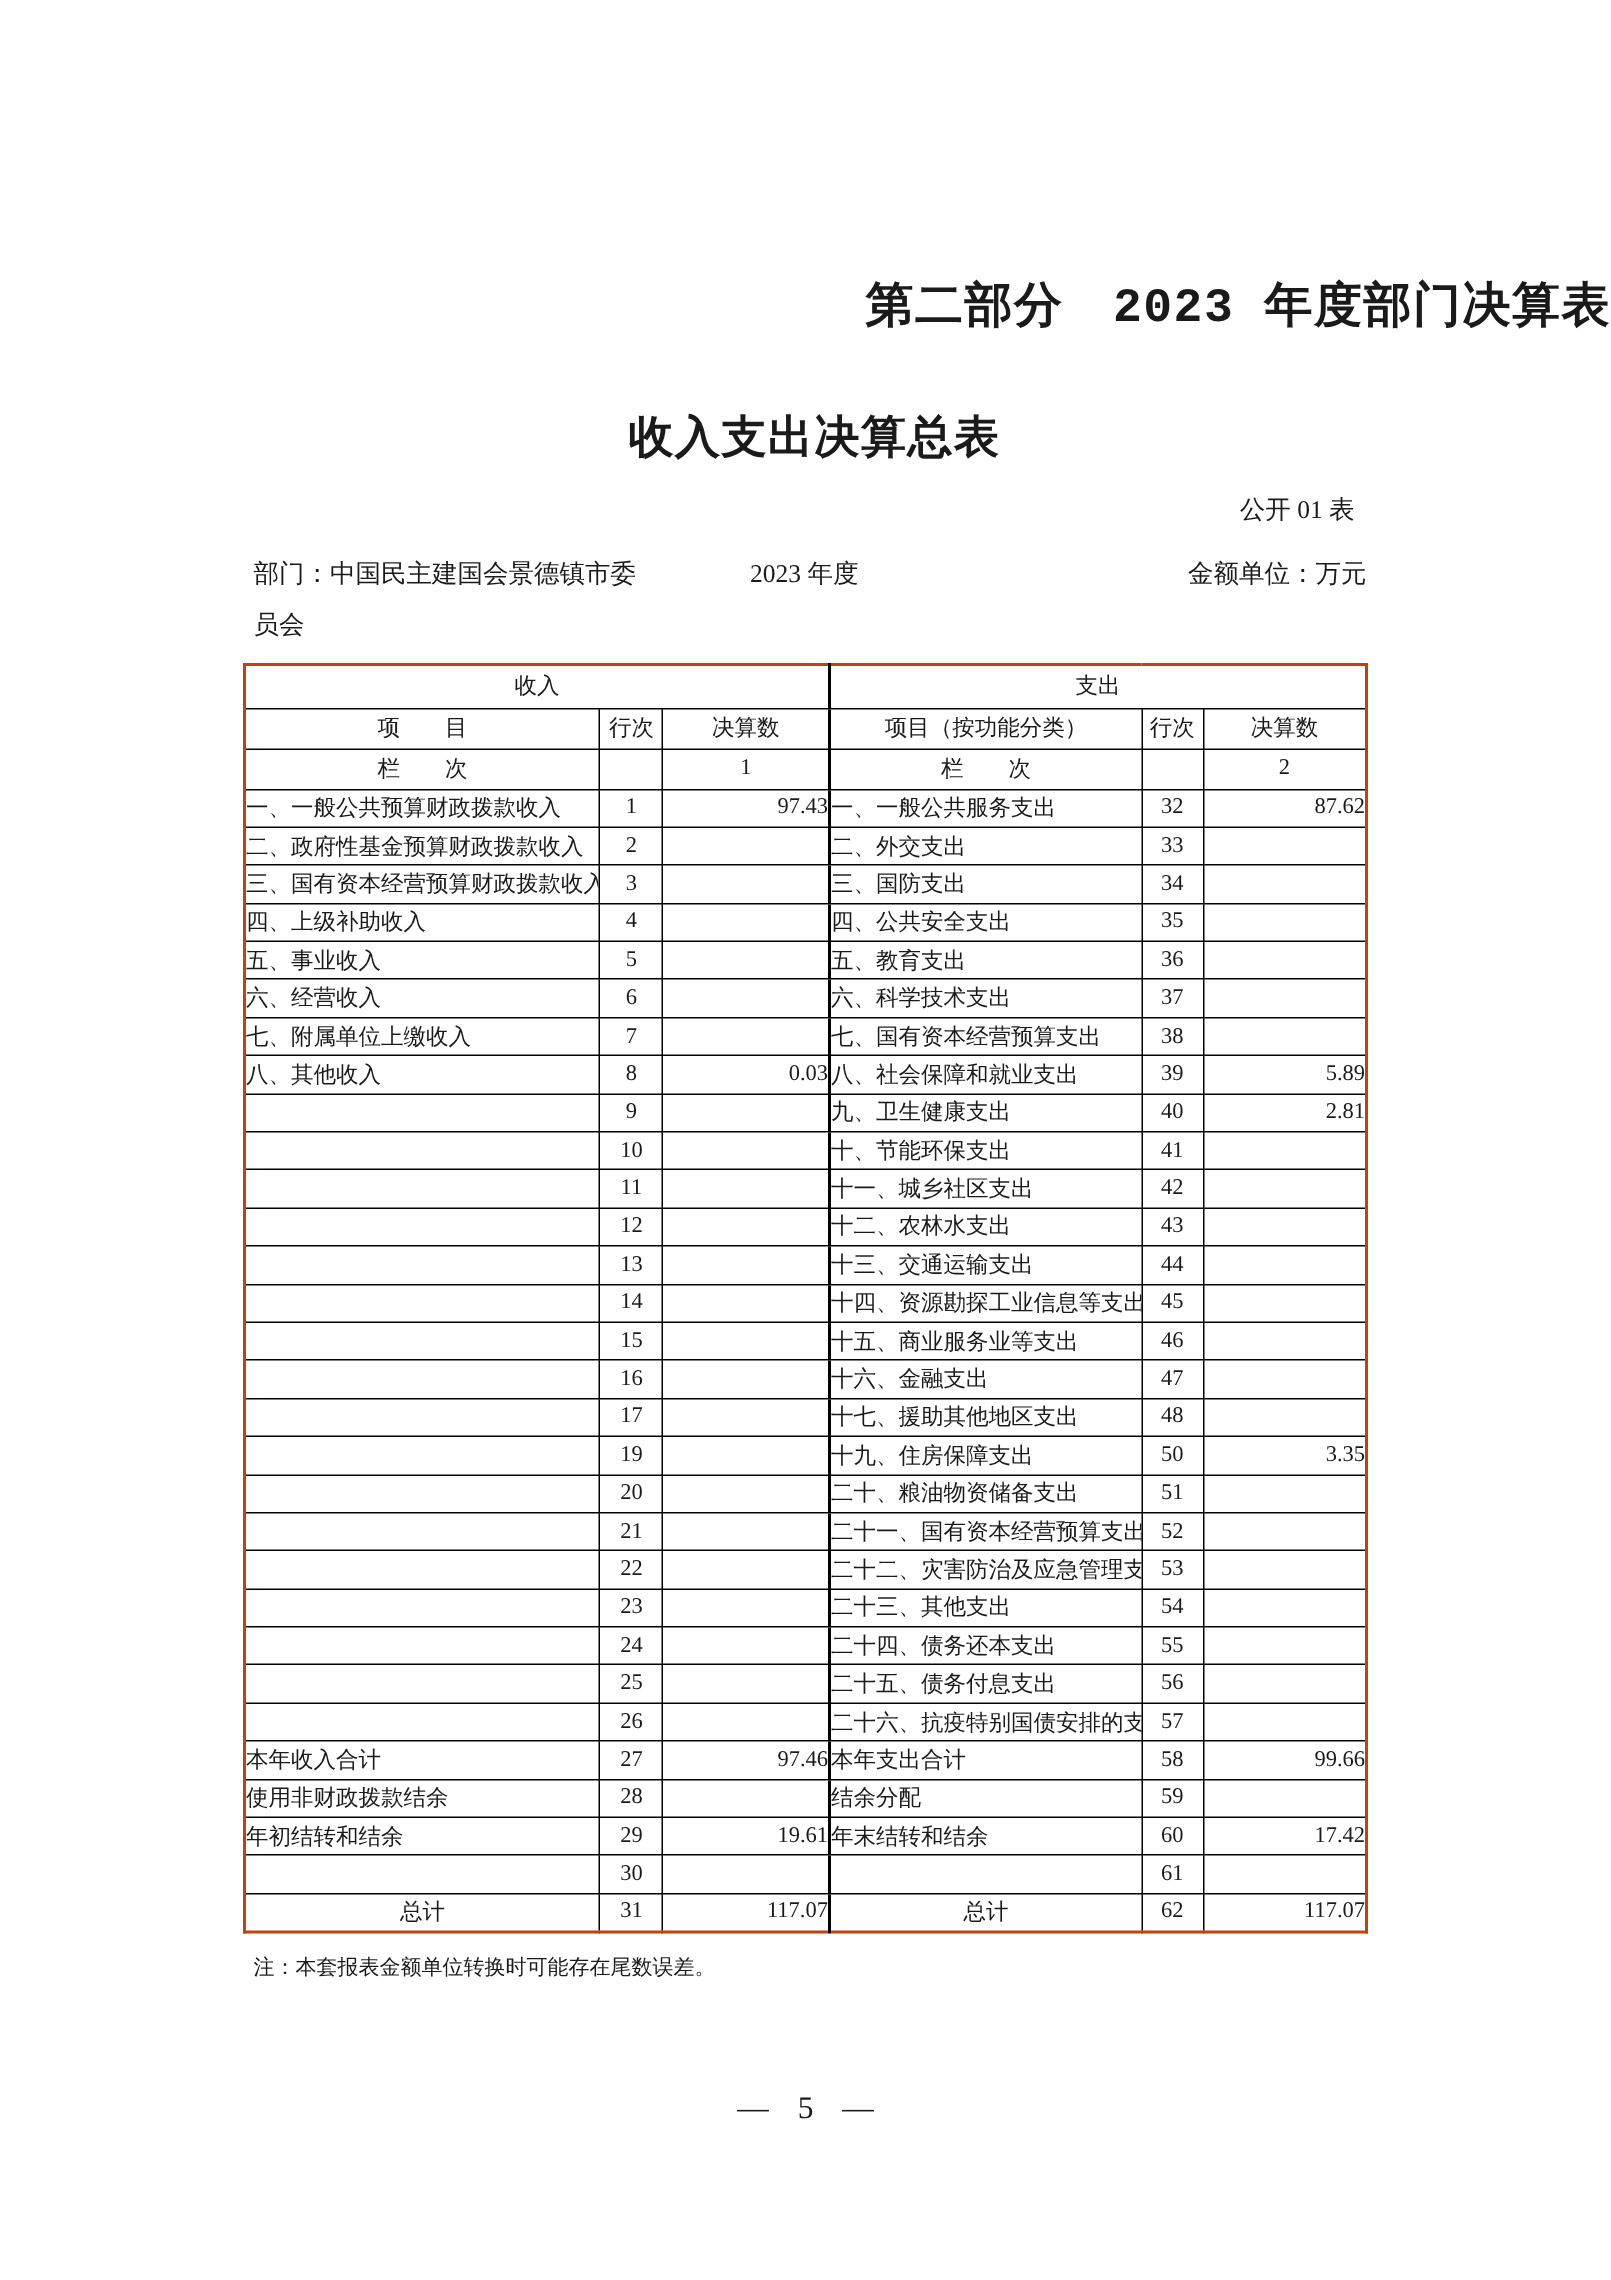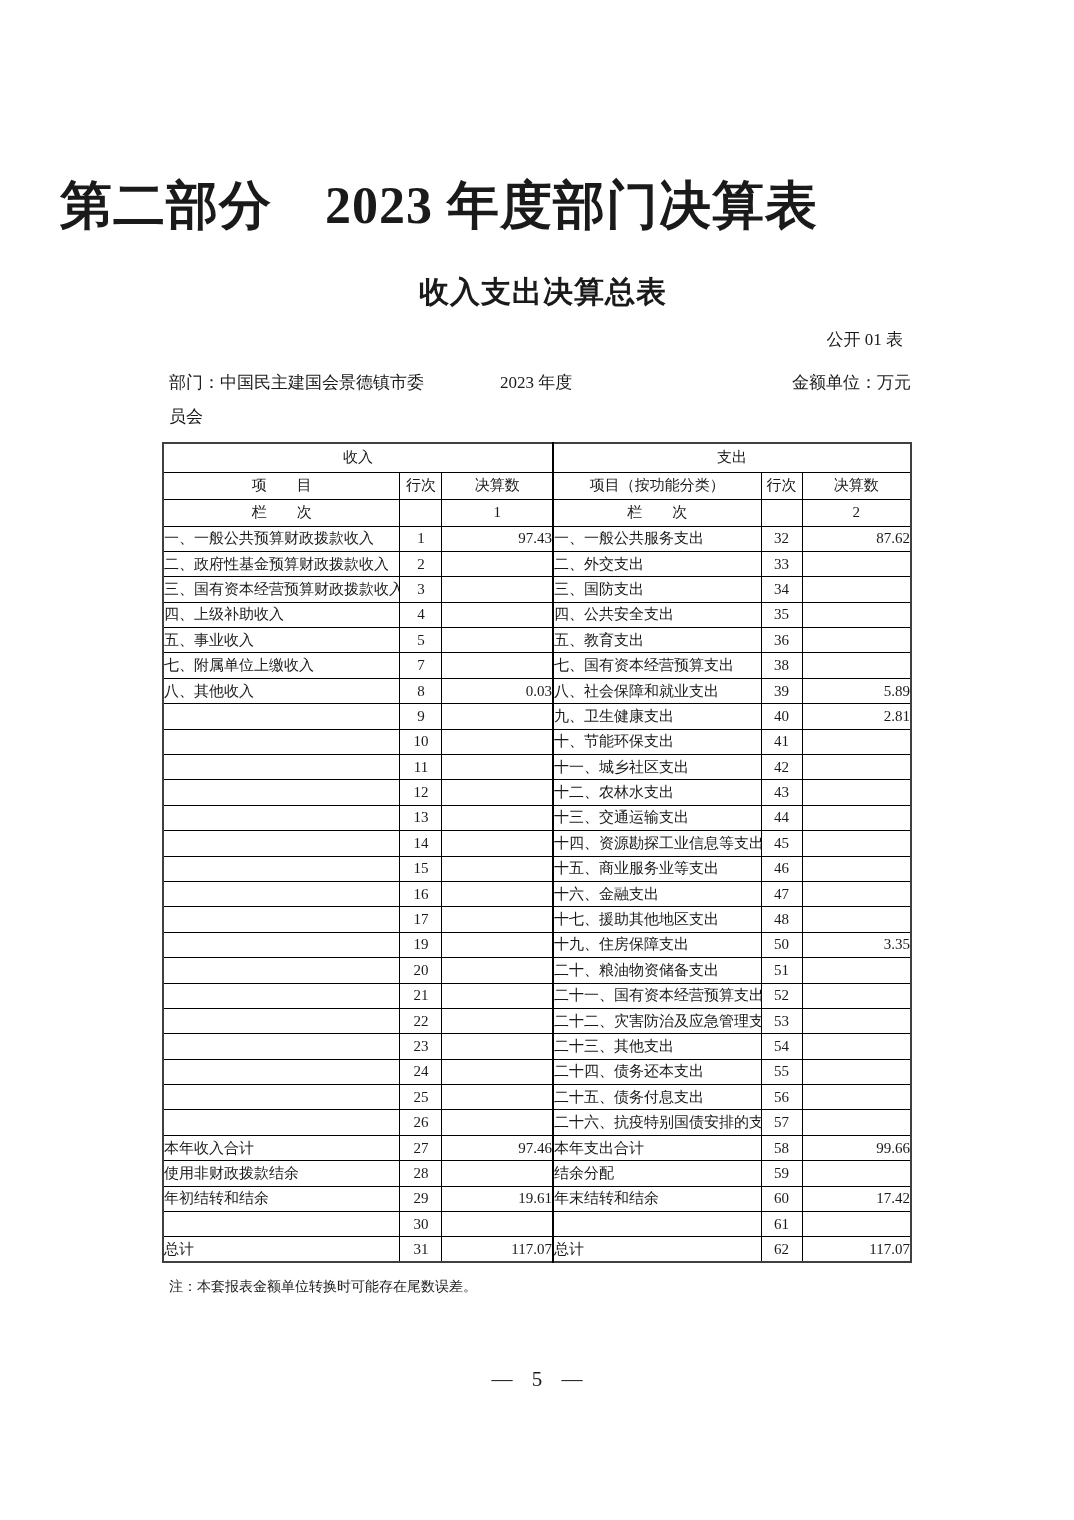--- a/index.html
+++ b/index.html
@@ -5,25 +5,25 @@
   * { margin:0; padding:0; box-sizing:border-box; }
   html,body { width:1074px; background:#ffffff; }
   body {
     height:1520px;
     overflow:hidden;
     color:#1a1a1a;
     font-family:"Liberation Serif","DejaVu Serif",serif;
     padding-top:185px;
   }
   .doc-title {
-    font-family:Liberation Serif, serif;
+    font-family:Liberation Mono, monospace;
     font-weight:bold;
-    font-size:52px;
+    font-size:32px;
     line-height:42px;
-    text-align:left;
+    text-align:right;
     padding-left:60px;
     letter-spacing:1px;
   }
   .doc-subtitle {
     font-family:"Liberation Sans","DejaVu Sans",sans-serif;
     font-weight:bold;
     font-size:30px;
     line-height:30px;
     text-align:center;
     padding-left:12px;
@@ -47,39 +47,39 @@
   }
   .dept { width:272px; line-height:34px; padding-left:6px; }
   .year { position:absolute; left:337px; top:0; line-height:34px; }
   .unit { position:absolute; right:0; top:0; line-height:34px; }
 
   table.budget {
     width:748px;
     margin:8px auto 0 auto;
     border-collapse:collapse;
     table-layout:fixed;
-    border:2px solid #404040;
+    border:2px solid #c2410c;
     font-size:15px;
   }
   table.budget th, table.budget td {
     border:1px solid #000;
     font-weight:normal;
     overflow:hidden;
     white-space:nowrap;
     padding:0;
   }
   table.budget thead tr.group-row th { height:29px; text-align:center; }
   table.budget thead tr.head-row th { height:27px; text-align:center; }
   table.budget tbody td { height:25.4px; }
   td.item { text-align:left; padding-left:8px; }
   td.line { text-align:center; }
   td.amt  { text-align:right; padding-right:9px; }
   .sep { border-left:2px solid #000 !important; }
   td.indent { padding-left:38px; }
-  td.total { text-align:left; font-weight:bold; padding-left:0; }
+  td.total { text-align:center; font-weight:bold; padding-left:0; }
 
   .footnote {
     width:748px;
     margin:14px auto 0 auto;
     font-size:14px;
     line-height:20px;
     padding-left:6px;
   }
   .page-number {
     margin-top:70px;
@@ -169,20 +169,28 @@
       </tr>
       <tr>
         <td class="item">五、事业收入</td>
         <td class="line">5</td>
         <td class="amt"></td>
         <td class="item sep">五、教育支出</td>
         <td class="line">36</td>
         <td class="amt"></td>
       </tr>
       <tr>
+        <td class="item">六、经营收入</td>
+        <td class="line">6</td>
+        <td class="amt"></td>
+        <td class="item sep">六、科学技术支出</td>
+        <td class="line">37</td>
+        <td class="amt"></td>
+      </tr>
+      <tr>
         <td class="item">七、附属单位上缴收入</td>
         <td class="line">7</td>
         <td class="amt"></td>
         <td class="item sep">七、国有资本经营预算支出</td>
         <td class="line">38</td>
         <td class="amt"></td>
       </tr>
       <tr>
         <td class="item">八、其他收入</td>
         <td class="line">8</td>

